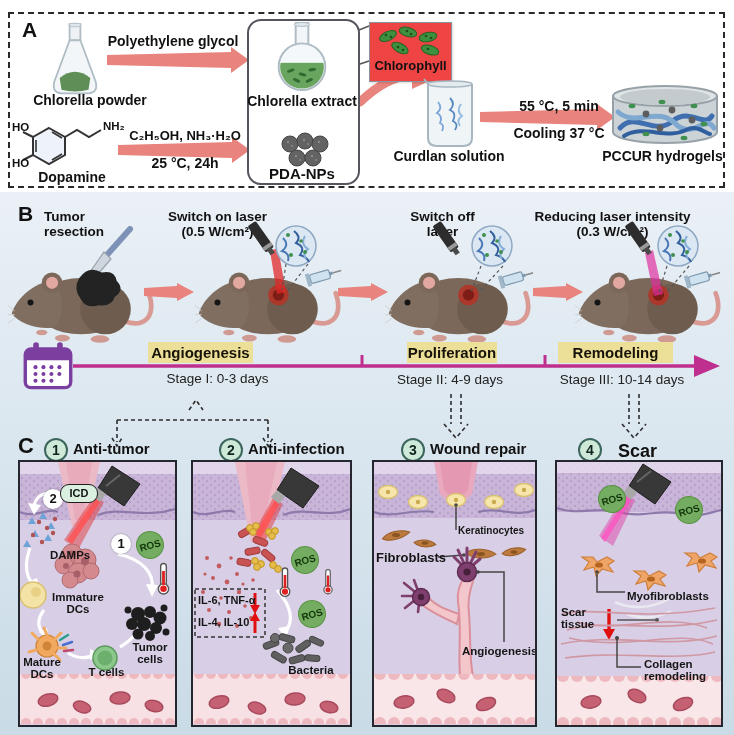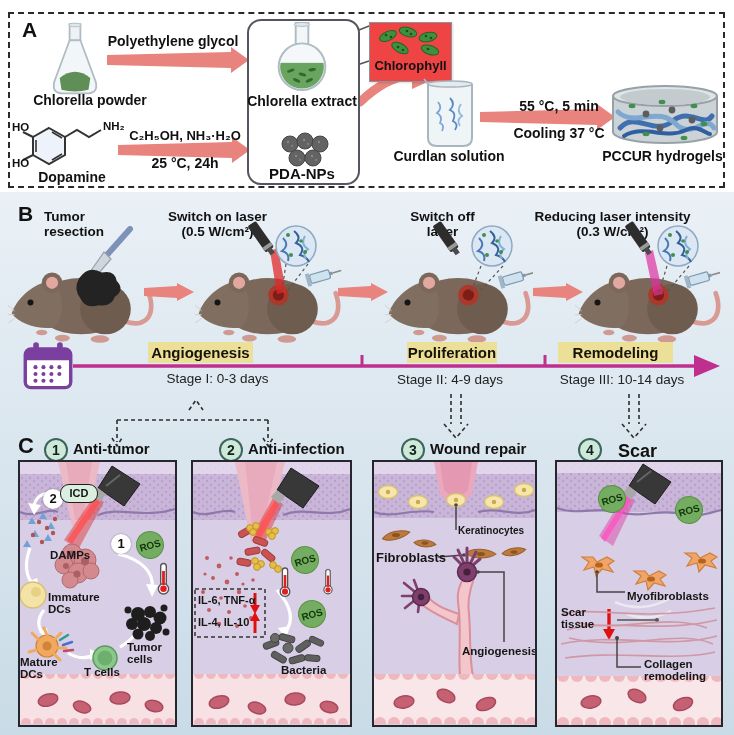--- a/index.html
+++ b/index.html
@@ -33,21 +33,21 @@
            text-align:center;line-height:20px;font-weight:bold;font-size:13px;color:#111;
            box-shadow:0 0 2px rgba(0,0,0,.4);}
   .icdpill{position:absolute;width:36px;height:17px;border-radius:9px;background:#daefe0;
            border:1.6px solid #1d1d1d;text-align:center;line-height:16px;font-weight:bold;
            font-size:11px;color:#111;}
   .ros{position:absolute;width:28px;height:28px;border-radius:50%;background:#74ad62;
        border:1px solid #57933f;box-sizing:border-box;display:flex;align-items:center;
        justify-content:center;font-weight:bold;font-size:10px;color:#123609;
        transform:rotate(-16deg);}
   .sublbl{position:absolute;font-weight:bold;font-size:11.5px;line-height:1.08;color:#151515;
-          white-space:pre-line;}
+          white-space:pre-line;text-align:center;}
   .sublbl.left{text-align:left;}
 </style>
 </head>
 <body>
 
 <div class="stage">
   <div class="lowerbg"></div>
 
   <svg width="0" height="0" style="position:absolute" aria-hidden="true">
     <defs>

